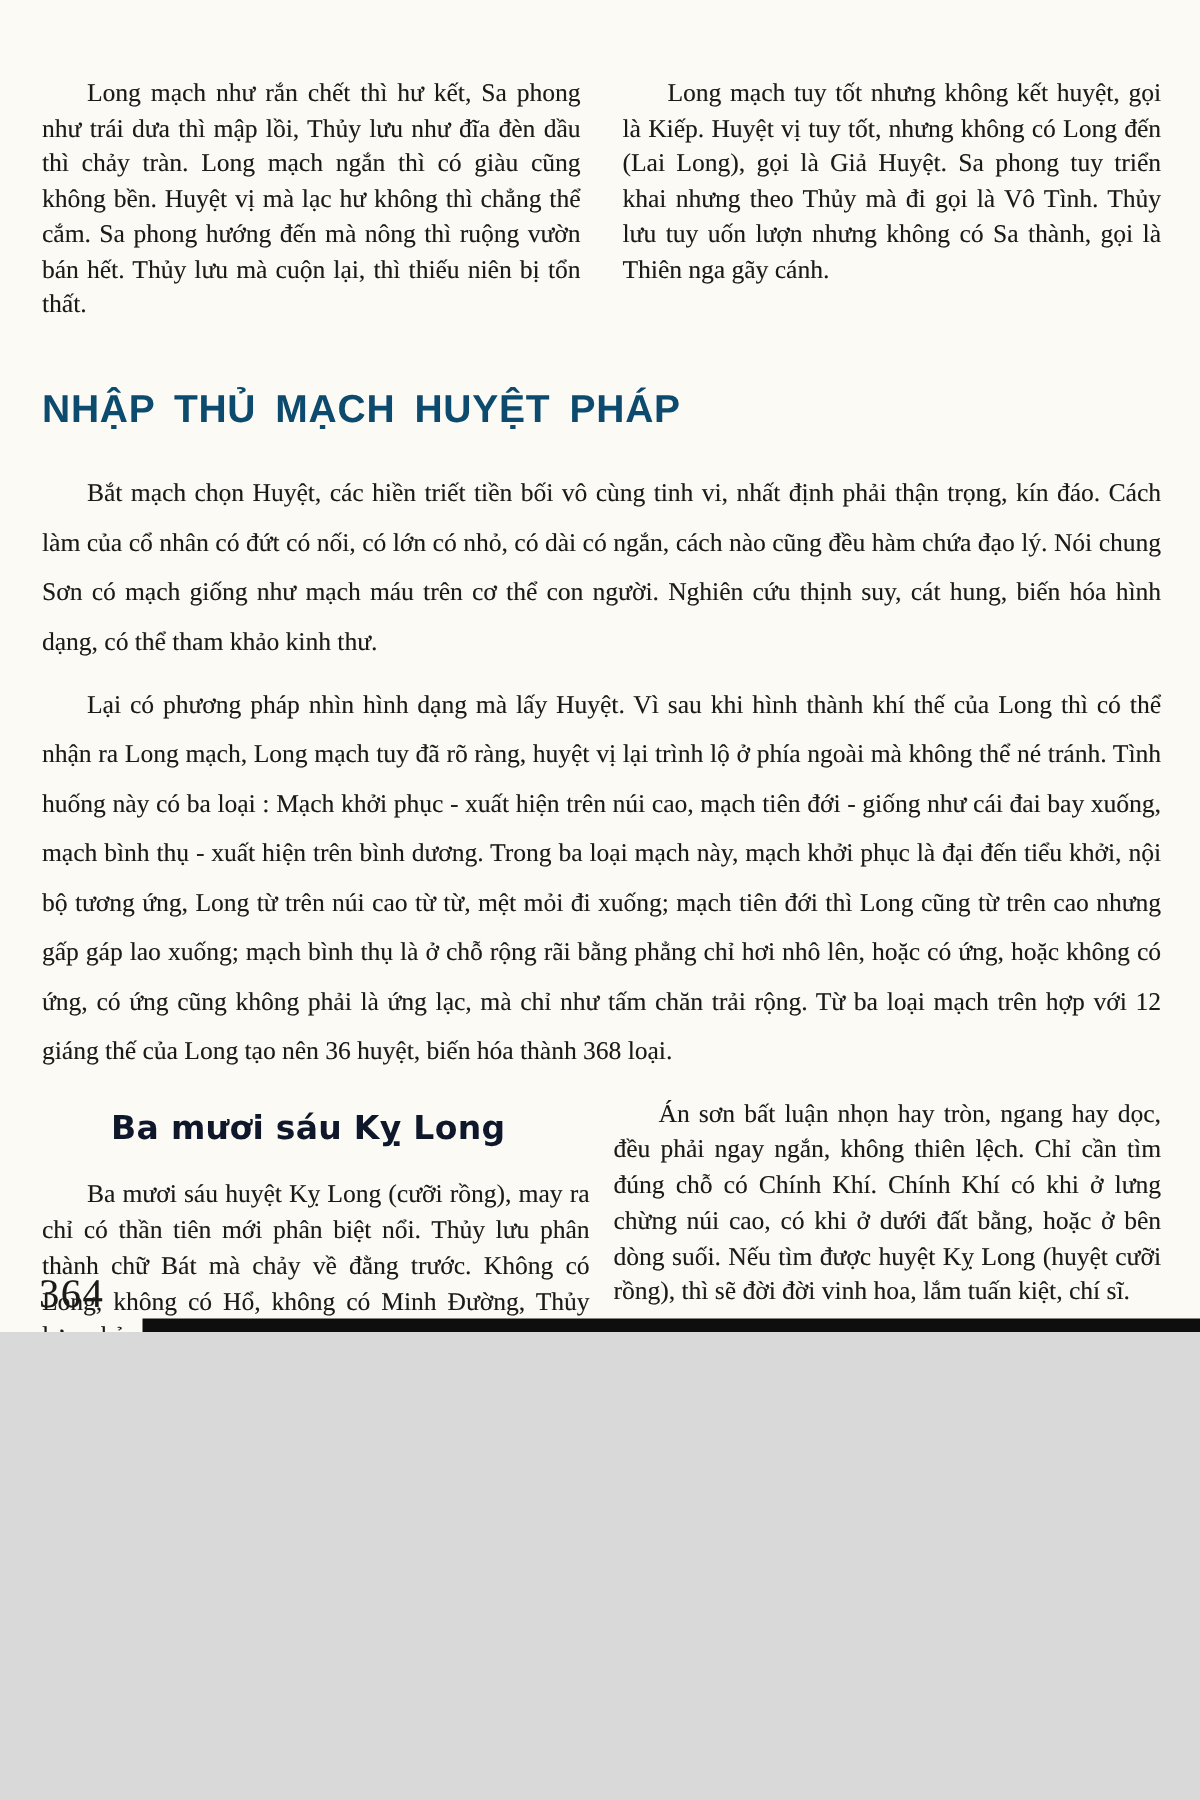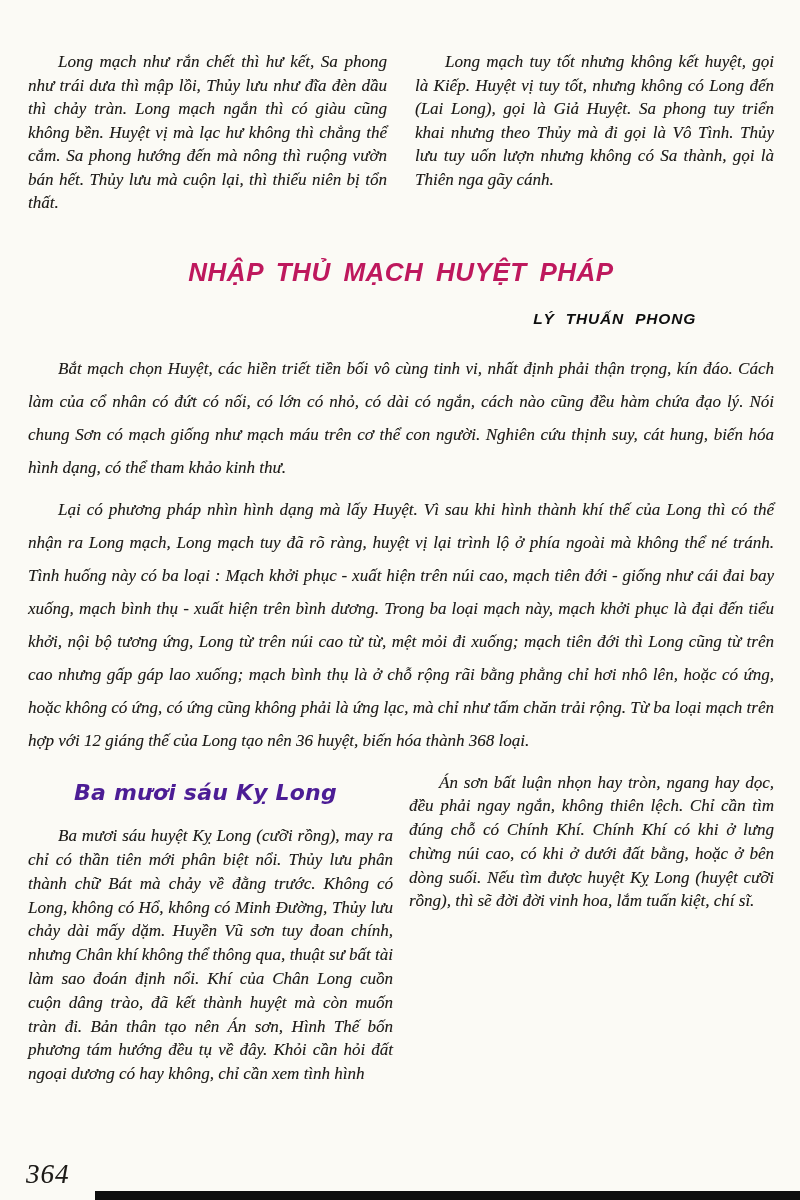--- a/index.html
+++ b/index.html
@@ -1,42 +1,41 @@
 <!DOCTYPE html>
 <html><head>
 <meta charset="utf-8">
 <style>
   html,body {margin:0; padding:0; background:#d9d9d9;}
   .page {
     position:relative;
-    width:800px; height:1200px;
+    width:800px; height:888px;
     margin:0 auto;
     background:#fbfaf5;
     overflow:hidden;
     color:#1c1a17;
     font-family:"Liberation Serif","DejaVu Serif",serif;
     text-shadow:0.2px 0.2px 0 rgba(20,18,15,0.35);
-    font-style:italic;
   }
   .inner {padding:0 26px 0 28px;}
   p {margin:0;}
 
   .two-col {display:flex; gap:28px; margin-top:50px;}
   .tcol {flex:1; font-size:17px; line-height:23.5px; text-align:justify;}
   .indent {text-indent:30px;}
 
   h1.title {
     margin:42px 0 0;
-    text-align:center;
+    text-align:left;
     font-family:"Liberation Sans","DejaVu Sans",sans-serif;
     font-weight:700;
     font-size:26px;
     letter-spacing:0.5px;
     word-spacing:5px;
-    color:#be185d;
+    color:#0c4a6e;
     text-shadow:none;
   }
   .author {
     margin-top:22px;
     text-align:right;
     padding-right:78px;
     font-family:"Liberation Sans","DejaVu Sans",sans-serif;
     font-weight:700;
     font-size:15.5px;
     letter-spacing:0.8px;
@@ -50,21 +49,21 @@
 
   .bottom {display:flex; gap:16px; margin-top:14px;}
   .bcol {flex:1; font-size:17px; line-height:23.8px; text-align:justify;}
   h2.section-title {
     margin:10px 10px 20px 0;
     text-align:center;
     font-family:"DejaVu Sans","Liberation Sans",sans-serif;
     font-weight:700;
     font-size:22px;
     letter-spacing:0.2px;
-    color:#4c1d95;
+    color:#0f172a;
     text-shadow:none;
   }
   .bcol p + p {margin-top:13px;}
 
   .page-num {
     position:absolute;
     left:26px; bottom:10px;
     font-size:27px;
     letter-spacing:1px;
   }
@@ -81,21 +80,20 @@
 <div class="page">
   <div class="inner">
 
     <div class="two-col">
       <p class="tcol indent">Long mạch như rắn chết thì hư kết, Sa phong như trái dưa thì mập lồi, Thủy lưu như đĩa đèn dầu thì chảy tràn. Long mạch ngắn thì có giàu cũng không bền. Huyệt vị mà lạc hư không thì chẳng thể cắm. Sa phong hướng đến mà nông thì ruộng vườn bán hết. Thủy lưu mà cuộn lại, thì thiếu niên bị tổn thất.</p>
       <p class="tcol indent">Long mạch tuy tốt nhưng không kết huyệt, gọi là Kiếp. Huyệt vị tuy tốt, nhưng không có Long đến (Lai Long), gọi là Giả Huyệt. Sa phong tuy triển khai nhưng theo Thủy mà đi gọi là Vô Tình. Thủy lưu tuy uốn lượn nhưng không có Sa thành, gọi là Thiên nga gãy cánh.</p>
     </div>
 
     <h1 class="title">NHẬP THỦ MẠCH HUYỆT PHÁP</h1>
 
-    <div class="author">LÝ THUẤN PHONG</div>
 
     <div class="article">
       <p class="indent">Bắt mạch chọn Huyệt, các hiền triết tiền bối vô cùng tinh vi, nhất định phải thận trọng, kín đáo. Cách làm của cổ nhân có đứt có nối, có lớn có nhỏ, có dài có ngắn, cách nào cũng đều hàm chứa đạo lý. Nói chung Sơn có mạch giống như mạch máu trên cơ thể con người. Nghiên cứu thịnh suy, cát hung, biến hóa hình dạng, có thể tham khảo kinh thư.</p>
       <p class="indent">Lại có phương pháp nhìn hình dạng mà lấy Huyệt. Vì sau khi hình thành khí thế của Long thì có thể nhận ra Long mạch, Long mạch tuy đã rõ ràng, huyệt vị lại trình lộ ở phía ngoài mà không thể né tránh. Tình huống này có ba loại : Mạch khởi phục - xuất hiện trên núi cao, mạch tiên đới - giống như cái đai bay xuống, mạch bình thụ - xuất hiện trên bình dương. Trong ba loại mạch này, mạch khởi phục là đại đến tiểu khởi, nội bộ tương ứng, Long từ trên núi cao từ từ, mệt mỏi đi xuống; mạch tiên đới thì Long cũng từ trên cao nhưng gấp gáp lao xuống; mạch bình thụ là ở chỗ rộng rãi bằng phẳng chỉ hơi nhô lên, hoặc có ứng, hoặc không có ứng, có ứng cũng không phải là ứng lạc, mà chỉ như tấm chăn trải rộng. Từ ba loại mạch trên hợp với 12 giáng thế của Long tạo nên 36 huyệt, biến hóa thành 368 loại.</p>
     </div>
 
     <div class="bottom">
       <div class="bcol">
         <h2 class="section-title">Ba mươi sáu Kỵ Long</h2>
         <p class="indent">Ba mươi sáu huyệt Kỵ Long (cưỡi rồng), may ra chỉ có thần tiên mới phân biệt nổi. Thủy lưu phân thành chữ Bát mà chảy về đằng trước. Không có Long, không có Hổ, không có Minh Đường, Thủy lưu chảy dài mấy dặm. Huyền Vũ sơn tuy đoan chính, nhưng Chân khí không thể thông qua, thuật sư bất tài làm sao đoán định nổi. Khí của Chân Long cuồn cuộn dâng trào, đã kết thành huyệt mà còn muốn tràn đi. Bản thân tạo nên Án sơn, Hình Thế bốn phương tám hướng đều tụ về đây. Khỏi cần hỏi đất ngoại dương có hay không, chỉ cần xem tình hình</p>

